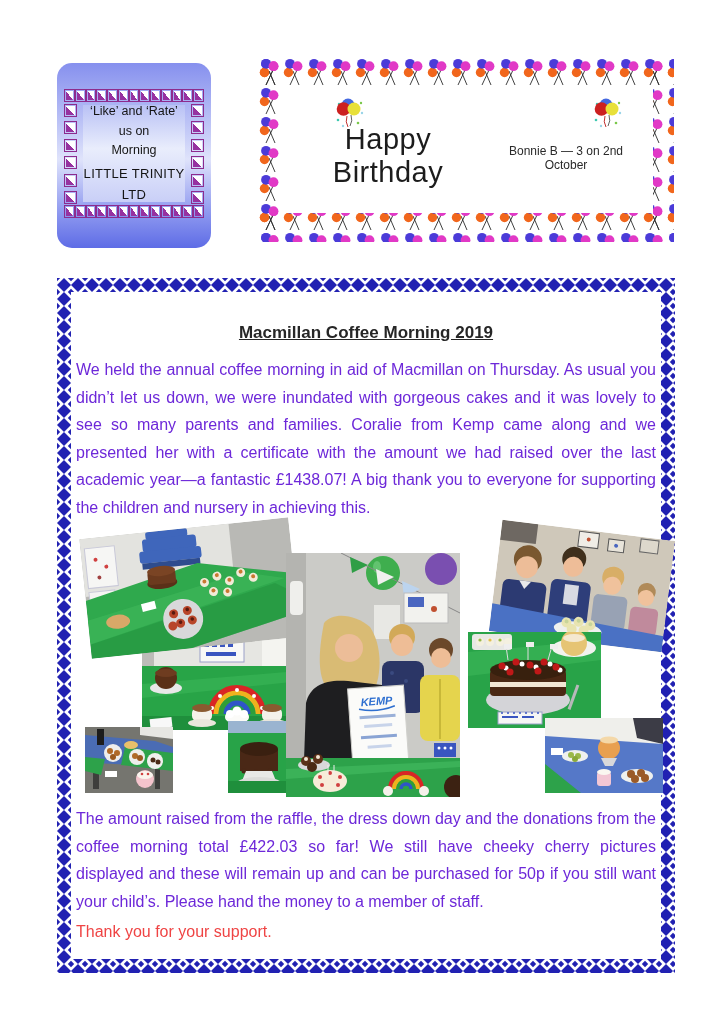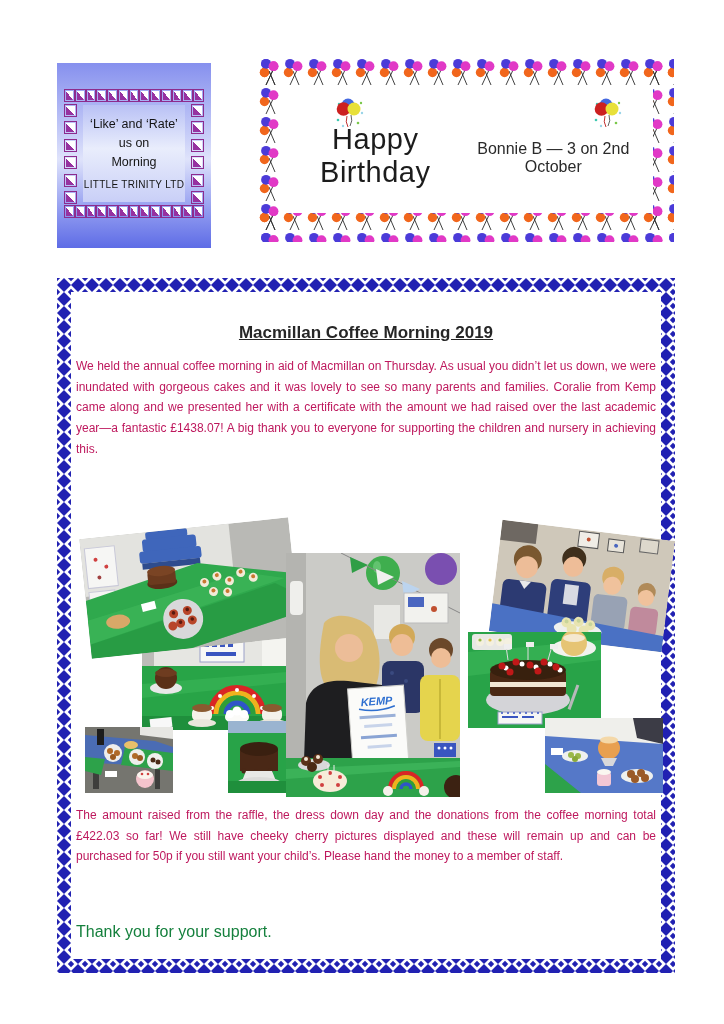--- a/index.html
+++ b/index.html
@@ -2,46 +2,46 @@
 <html><head>
 <meta charset="utf-8">
 <style>
   html,body{margin:0;padding:0;background:#ffffff;}
   .page{position:relative;width:724px;height:1024px;background:#ffffff;overflow:hidden;
         font-family:"Liberation Sans",sans-serif;color:#3c3c3c;}
   .abs{position:absolute;}
 
   
   .fb-box{left:57px;top:63px;width:154px;height:185px;
-          background:linear-gradient(180deg,#8690ee 0%,#c9cff8 40%,#dfe3fb 52%,#8b96ef 82%,#5e6ce6 100%);}
+          background:linear-gradient(180deg,#8690ee 0%,#c9cff8 40%,#dfe3fb 52%,#8b96ef 82%,#5e6ce6 100%);border-radius:15px;}
   .fb-inner{left:26px;right:26px;top:42px;bottom:46px;
             background:linear-gradient(180deg,#b9c1f5 0%,#e9edfc 45%,#c9cff7 100%);
             display:flex;flex-direction:column;align-items:center;justify-content:center;
             font-size:12.5px;color:#141414;text-align:center;line-height:1.55;}
-  .fb-line3{margin-top:4px;font-size:10px;letter-spacing:.3px;}
+  .fb-line3{margin-top:4px;font-size:13px;letter-spacing:.3px;}
   .psq-row{left:7px;right:7px;height:13px;display:flex;justify-content:space-between;}
   .psq-col{top:41px;height:100px;width:13px;display:flex;flex-direction:column;justify-content:space-between;}
   .psq{box-sizing:border-box;width:13px;height:13px;border:1.5px solid #8d2b8d;padding:1px;
        background:linear-gradient(to top right,#9632a0 49%,#ffffff 50%) content-box #ffffff;}
 
   
   .bday-box{left:258px;top:58px;width:416px;height:184px;background:#ffffff;}
   .bday-content{left:30px;right:30px;top:29px;bottom:29px;display:flex;
                 align-items:center;justify-content:flex-start;text-align:center;}
   .bday-title{margin-top:12px;font-size:29px;color:#1c1c1c;letter-spacing:.5px;}
-  .bday-sub{margin-top:15px;font-size:16px;color:#2a2a2a;}
+  .bday-sub{margin-top:15px;font-size:12px;color:#2a2a2a;}
 
   
   .main-box{left:57px;top:278px;width:618px;height:695px;background:#ffffff;}
   .article-title{left:19px;right:19px;top:45px;text-align:center;font-size:17px;font-weight:bold;
                  color:#262626;text-decoration:underline;}
-  .para{left:19px;right:19px;text-align:justify;font-size:12px;line-height:1.72;color:#be185d;}
+  .para{left:19px;right:19px;text-align:justify;font-size:16px;line-height:1.72;color:#6d28d9;}
   .p1{top:78px;}
   .p2{top:527px;}
-  .closing{top:645px;left:19px;right:19px;font-size:16px;color:#15803d;}
+  .closing{top:645px;left:19px;right:19px;font-size:16px;color:#ef4444;}
 
   .photo{position:absolute;overflow:hidden;}
   .photo svg{display:block;}
   .rot-a{transform:rotate(-6deg);}
   .rot-f{transform:rotate(7deg);}
 </style>
 </head>
 <body>
 
 <div class="page">

